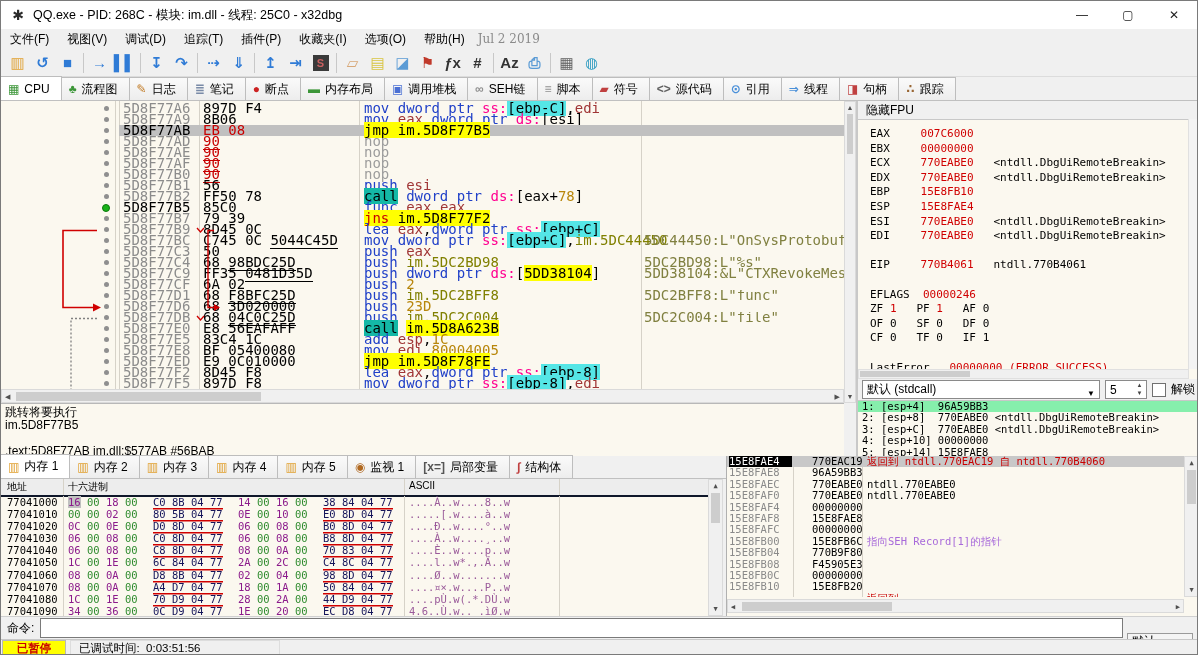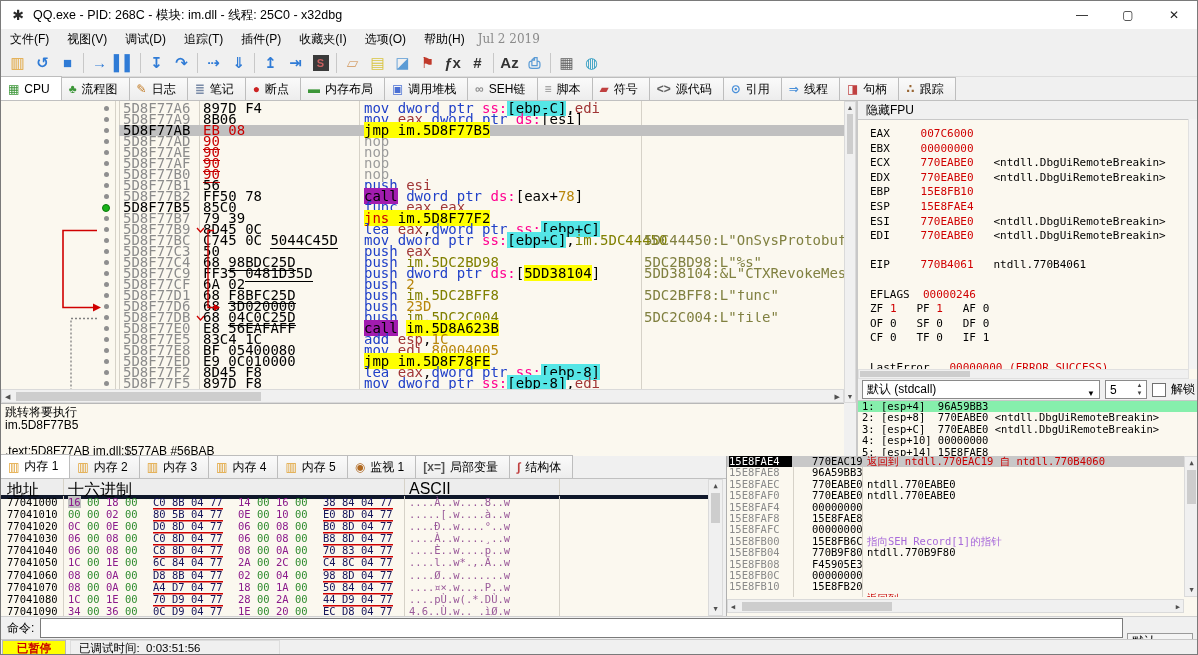--- a/index.html
+++ b/index.html
@@ -34,21 +34,21 @@
   .selbg{position:absolute;left:118px;right:0;top:0;bottom:0;background:#C0C0C0;}
   .dot{position:absolute;left:103px;top:3px;width:5px;height:5px;border-radius:50%;background:#8f8f8f;}
   .dot.bp{left:101px;top:2px;width:8px;height:8px;background:#19b219;border:1px solid #0a7a0a;box-sizing:border-box;}
   .ra{position:absolute;left:122px;color:#8C8C8C;}
   .ra.k{color:#000;}
   .rb{position:absolute;left:202px;}
   .ri{position:absolute;left:363px;}
   .rc{position:absolute;left:643px;width:200px;overflow:hidden;color:#808040;}
   .vsep{position:absolute;top:0;bottom:0;width:1px;background:#D6D2C8;}
   .tb{color:#2040C8}.ts{color:#FF0090}.tr{color:#A03535}.tn{color:#B8860B}.tm{color:#808000}
-  .tk{color:#000}.tg{color:#9C9C9C}.tcy{background:#55E6E6;color:#000}.tcc{background:#a21caf;color:#000}
+  .tk{color:#000}.tg{color:#9C9C9C}.tcy{background:#55E6E6;color:#000}.tcc{background:#14b8a6;color:#000}
   .tjy{background:#FFFF00;color:#000}.tjr{background:#FFFF00;color:#C80000}.thl{background:#FFFF00;color:#000}
   .trd{color:#C80000}.tru{color:#C80000;box-shadow:0 1px 0 #C80000}.tku{box-shadow:0 1px 0 #000}
   #flow{position:absolute;left:0;top:0;pointer-events:none;}
   
   .sb{position:absolute;background:#F0F0F0;border:1px solid #DADADA;box-sizing:border-box;}
   .sb .arr{position:absolute;color:#505050;font-size:7px;text-align:center;}
   .thumb{position:absolute;background:#CDCDCD;}
   
   .infobox{position:absolute;left:0;top:402px;width:843px;height:53px;background:#FBF8EF;border-top:1px solid #B8B8B8;padding:2px 4px;box-sizing:border-box;font-size:12px;}
   .infobox div{line-height:13px;}
@@ -70,21 +70,21 @@
   .cspin .spb{position:absolute;right:1px;font-size:6px;line-height:7px;color:#444;width:11px;text-align:center;}
   .cchk{width:12px;height:12px;background:#FFF;border:1px solid #707070;}
   .args{position:absolute;left:0;right:0;top:299px;bottom:0;border-top:1px solid #C8C8C8;background:#FBF8EF;overflow:hidden;
         font-family:"DejaVu Sans Mono","Liberation Mono",monospace;font-size:10.5px;}
   .argrow{height:11.4px;line-height:11.4px;white-space:pre;padding-left:4px;}
   .argrow.sel{background:#86efac;}
   
   .bottabs{position:absolute;left:0;top:455px;width:725px;height:23px;background:#F0F0F0;display:flex;align-items:flex-end;border-bottom:1px solid #C0C0C0;box-sizing:border-box;}
   
   .dump{position:absolute;left:0;top:478px;width:722px;height:137px;background:#FBF8EF;font-family:"DejaVu Sans Mono","Liberation Mono",monospace;font-size:10.5px;}
-  .dumphdr{position:absolute;left:0;top:0;right:15px;height:16px;background:#EDEDED;border-bottom:4px solid #0f172a;font-family:"Liberation Sans",sans-serif;font-size:16px;}
+  .dumphdr{position:absolute;left:0;top:0;right:15px;height:16px;background:#EDEDED;border-bottom:2px solid #0f172a;font-family:"Liberation Sans",sans-serif;font-size:10px;}
   .dumphdr span{position:absolute;top:1px;}
   .dumprows{position:absolute;left:0;top:17px;right:15px;bottom:0;overflow:hidden;}
   .durow{position:relative;height:12.1px;line-height:12.1px;white-space:pre;}
   .da{position:absolute;left:6px;color:#000;}
   .dg{position:absolute;}
   .dz{color:#2E8B2E}.dv{color:#8B1A8B}
   .dp{color:#14145A;box-shadow:0 1.5px 0 #D00000;}
   .cur{background:#C0C0C0;}
   .dasc{position:absolute;left:408px;color:#9A5A9A;}
   .dsep{position:absolute;top:0;bottom:0;width:1px;background:#D6D2C8;}
@@ -416,21 +416,21 @@
       <div class="dsep" style="left:66px"></div>
       <div class="dsep" style="left:135px"></div>
     <div class="strow sel"><span class="sa sel">15E8FAE4</span><span class="sv">770EAC19</span><span class="sc ret">返回到 ntdll.770EAC19 自 ntdll.770B4060</span></div>
         <div class="strow"><span class="sa">15E8FAE8</span><span class="sv">96A59BB3</span></div>
         <div class="strow"><span class="sa">15E8FAEC</span><span class="sv">770EABE0</span><span class="sc sym">ntdll.770EABE0</span></div>
         <div class="strow"><span class="sa">15E8FAF0</span><span class="sv">770EABE0</span><span class="sc sym">ntdll.770EABE0</span></div>
         <div class="strow"><span class="sa">15E8FAF4</span><span class="sv">00000000</span></div>
         <div class="strow"><span class="sa">15E8FAF8</span><span class="sv">15E8FAE8</span></div>
         <div class="strow"><span class="sa">15E8FAFC</span><span class="sv">00000000</span></div>
         <div class="strow"><span class="sa">15E8FB00</span><span class="sv">15E8FB6C</span><span class="sc seh">指向SEH_Record[1]的指针</span></div>
-        <div class="strow"><span class="sa">15E8FB04</span><span class="sv">770B9F80</span><span class="sc sym">ntdll.770B9F80</span></div>
+        <div class="strow"><span class="sa">15E8FB04</span><span class="sv">770B9F80</span></div>
         <div class="strow"><span class="sa">15E8FB08</span><span class="sv">F45905E3</span></div>
         <div class="strow"><span class="sa">15E8FB0C</span><span class="sv">00000000</span></div>
         <div class="strow"><span class="sa">15E8FB10</span><span class="sv">15E8FB20</span></div>
         <div class="strow"><span class="sa"></span><span class="sv"></span><span class="sc ret">返回到</span></div>
       </div>
     <div class="sb" style="right:0;top:0;width:15px;height:141px;">
       <span class="arr" style="top:2px;left:0;right:0;">▲</span>
       <div class="thumb" style="left:2px;right:2px;top:13px;height:34px;"></div>
       <span class="arr" style="bottom:2px;left:0;right:0;">▼</span>
     </div>

